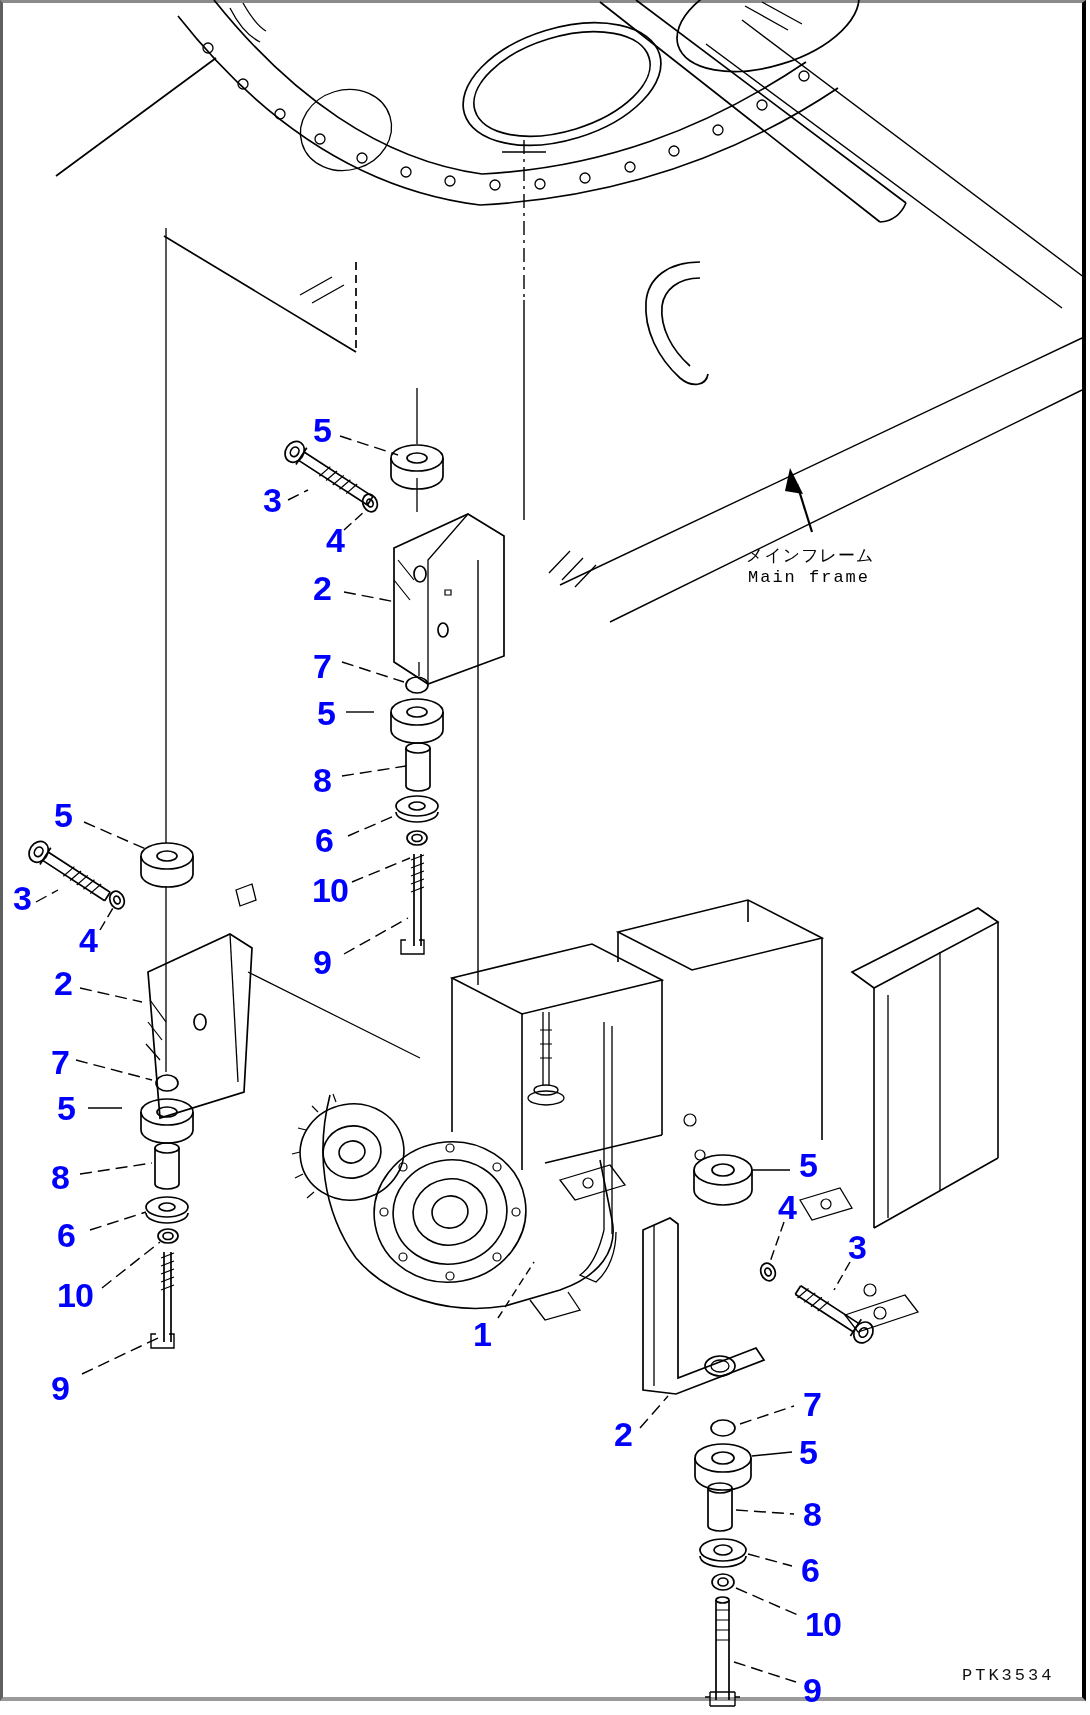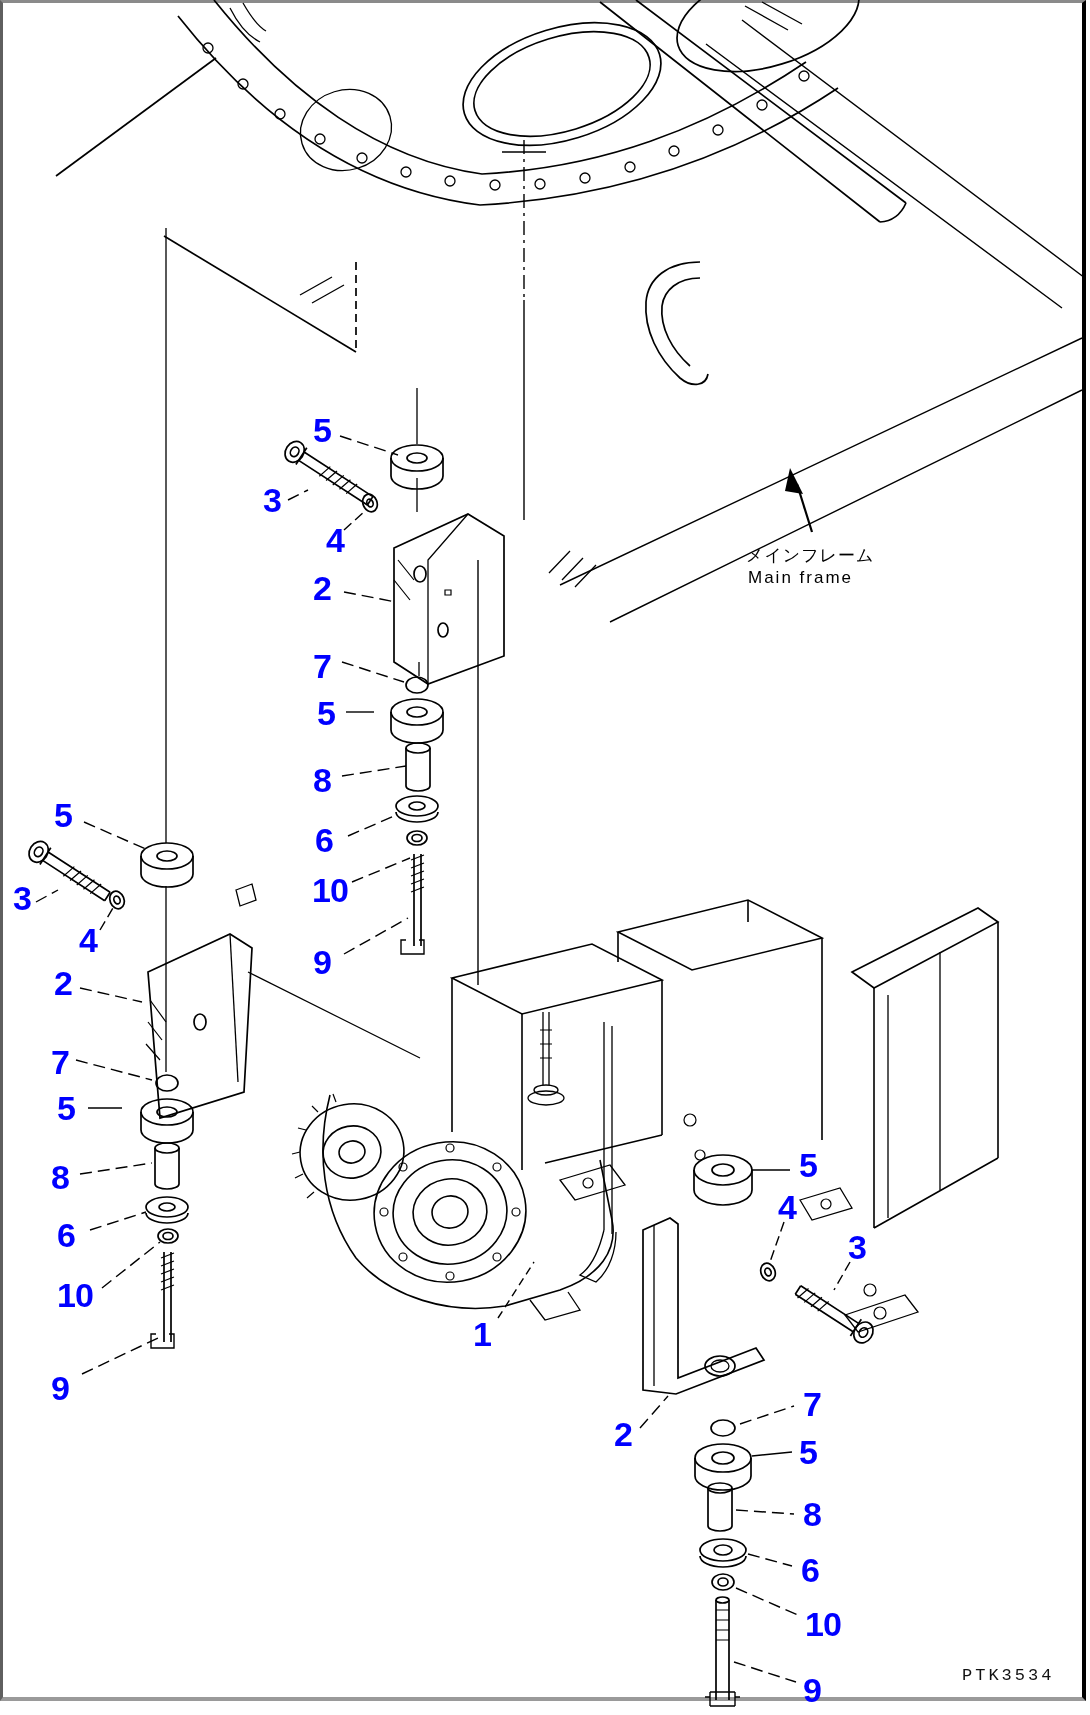--- a/index.html
+++ b/index.html
@@ -18,21 +18,21 @@
     position:absolute;transform:translate(-50%,-50%);
     font-weight:bold;font-size:34px;line-height:1;letter-spacing:-1px;
     font-family:"Liberation Sans",sans-serif;z-index:5;
   }
   .jp-label{
     position:absolute;left:746px;top:544px;font-size:17px;color:#000;
     font-family:Liberation Serif, serif;letter-spacing:1px;z-index:4;
   }
   .en-label{
     position:absolute;left:748px;top:568px;font-size:17px;color:#000;
-    font-family:Liberation Sans, sans-serif;letter-spacing:2px;z-index:4;
+    font-family:Liberation Mono, monospace;letter-spacing:2px;z-index:4;
   }
   .part-code{
     position:absolute;left:962px;top:1666px;font-size:17px;color:#111;
     font-family:Liberation Mono, monospace;letter-spacing:3px;z-index:4;
   }
 </style>
 </head>
 <body>
 
 <div class="page">

